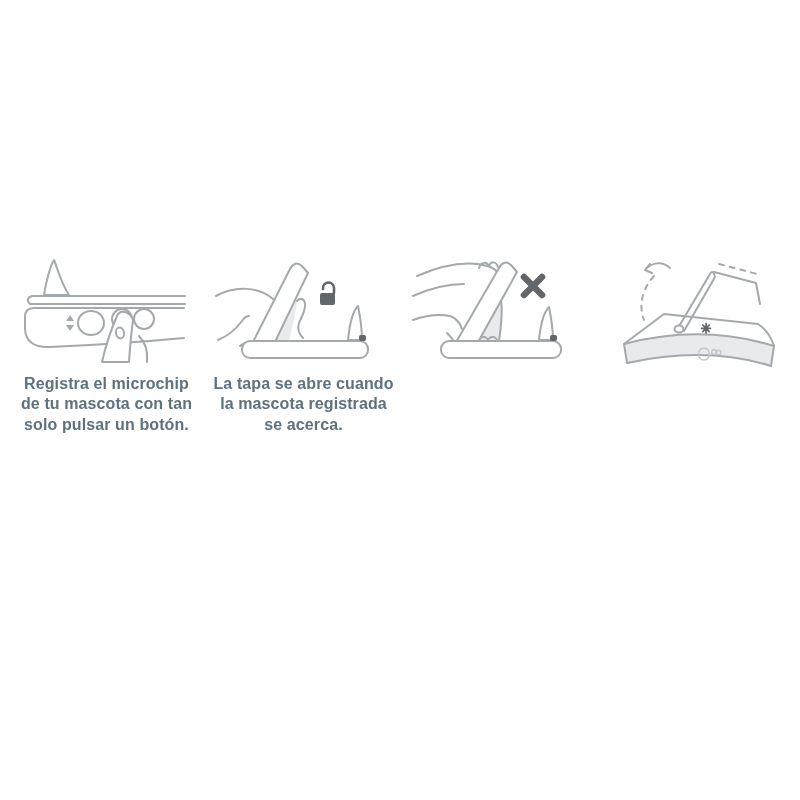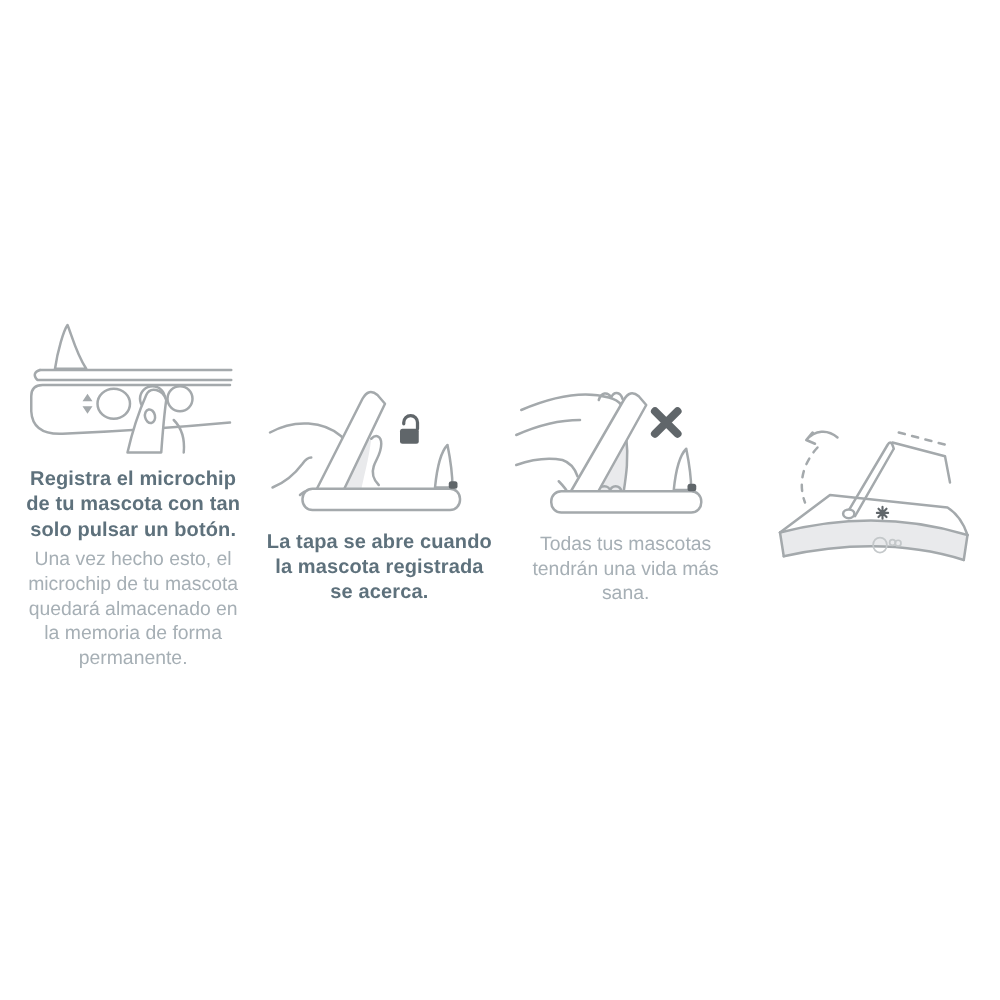--- a/index.html
+++ b/index.html
@@ -13,21 +13,20 @@
   *{box-sizing:border-box;}
   html,body{margin:0;padding:0;}
   body{
     width:800px;height:800px;background:var(--background);
     font-family:"Liberation Sans", sans-serif;overflow:hidden;
   }
   .features-row{
     display:flex;
     padding:256px 4px 0 8px;
     width:800px;
-    align-items:center;
   }
   .feature{
     width:197px;
     text-align:center;
     flex:0 0 197px;
   }
   .figure{
     height:112px;
     display:flex;align-items:flex-end;justify-content:center;
     margin-bottom:6px;
@@ -80,21 +79,20 @@
         <circle class="lnf" cx="105" cy="63" r="10"></circle>
         <circle class="lnf" cx="127" cy="63" r="10"></circle>
         <g>
           <path class="lnf" d="M100 60 C103 53 113 55 116 64 C114 78 113 92 112 106 L85 106 C90 84 96 69 100 60 Z"></path>
           <ellipse class="ln" cx="103" cy="77" rx="4" ry="5.5" transform="rotate(-12 103 77)"></ellipse>
           <path class="ln" d="M122 80 C128 86 131 95 130 106"></path>
         </g>
       </svg>
     </div>
     <h3 class="feature-heading">Registra el microchip de tu mascota con tan solo pulsar un botón.</h3>
-    <p class="feature-body">Una vez hecho esto, el microchip de tu mascota quedará almacenado en la memoria de forma permanente.</p>
   </div>
 
   <div class="feature">
     <div class="figure">
       <svg width="180" height="112" viewBox="0 0 180 112">
         <g>
           <path class="ln" d="M2 40 C22 29 45 31 59 43 C63 47 66 51 69 56"></path>
           <path class="ln" d="M4 84 C14 80 22 73 28 65 C30 62 33 60 35 60"></path>
           <path class="ln" d="M26 90 C31 85 36 86 39 91"></path>
           <path class="shade" d="M58 86 C63 66 72 51 83 45 C81 62 77 75 75 86 Z"></path>
@@ -128,21 +126,20 @@
         <path class="ln" d="M68 85 A4.5 4 0 0 1 77 85 M77 85 A4.5 4 0 0 1 86 85"></path>
         <path class="lnf" d="M44 88 L88 12 Q93 3 100 9 L106 16 L66 88 Z"></path>
         <path class="lnf" d="M128 84 C130 64 134 55 138 51 C140 61 142 73 142 84 Z"></path>
         <rect class="lnf" x="30" y="85" width="120" height="17" rx="8"></rect>
         <rect class="dark" x="139" y="79" width="7" height="6" rx="2"></rect>
         <g>
           <path class="dkx" d="M113 21 L131 39 M131 21 L113 39"></path>
         </g>
       </svg>
     </div>
-    <p class="feature-body">Todas tus mascotas tendrán una vida más sana.</p>
   </div>
 
   <div class="feature">
     <div class="figure">
       <svg width="180" height="112" viewBox="0 0 180 112">
         <path class="shade" d="M16 88 C62 76 114 74 166 90 L163 110 C115 95 65 97 19 107 Z"></path>
         <path class="ln" d="M16 88 C62 76 114 74 166 90"></path>
         <path class="ln" d="M19 107 C65 97 115 95 163 110"></path>
         <path class="ln" d="M16 88 L19 107 M166 90 L163 110"></path>
         <path class="ln" d="M16 88 L56 58 L150 68 C158 73 163 81 166 90"></path>

